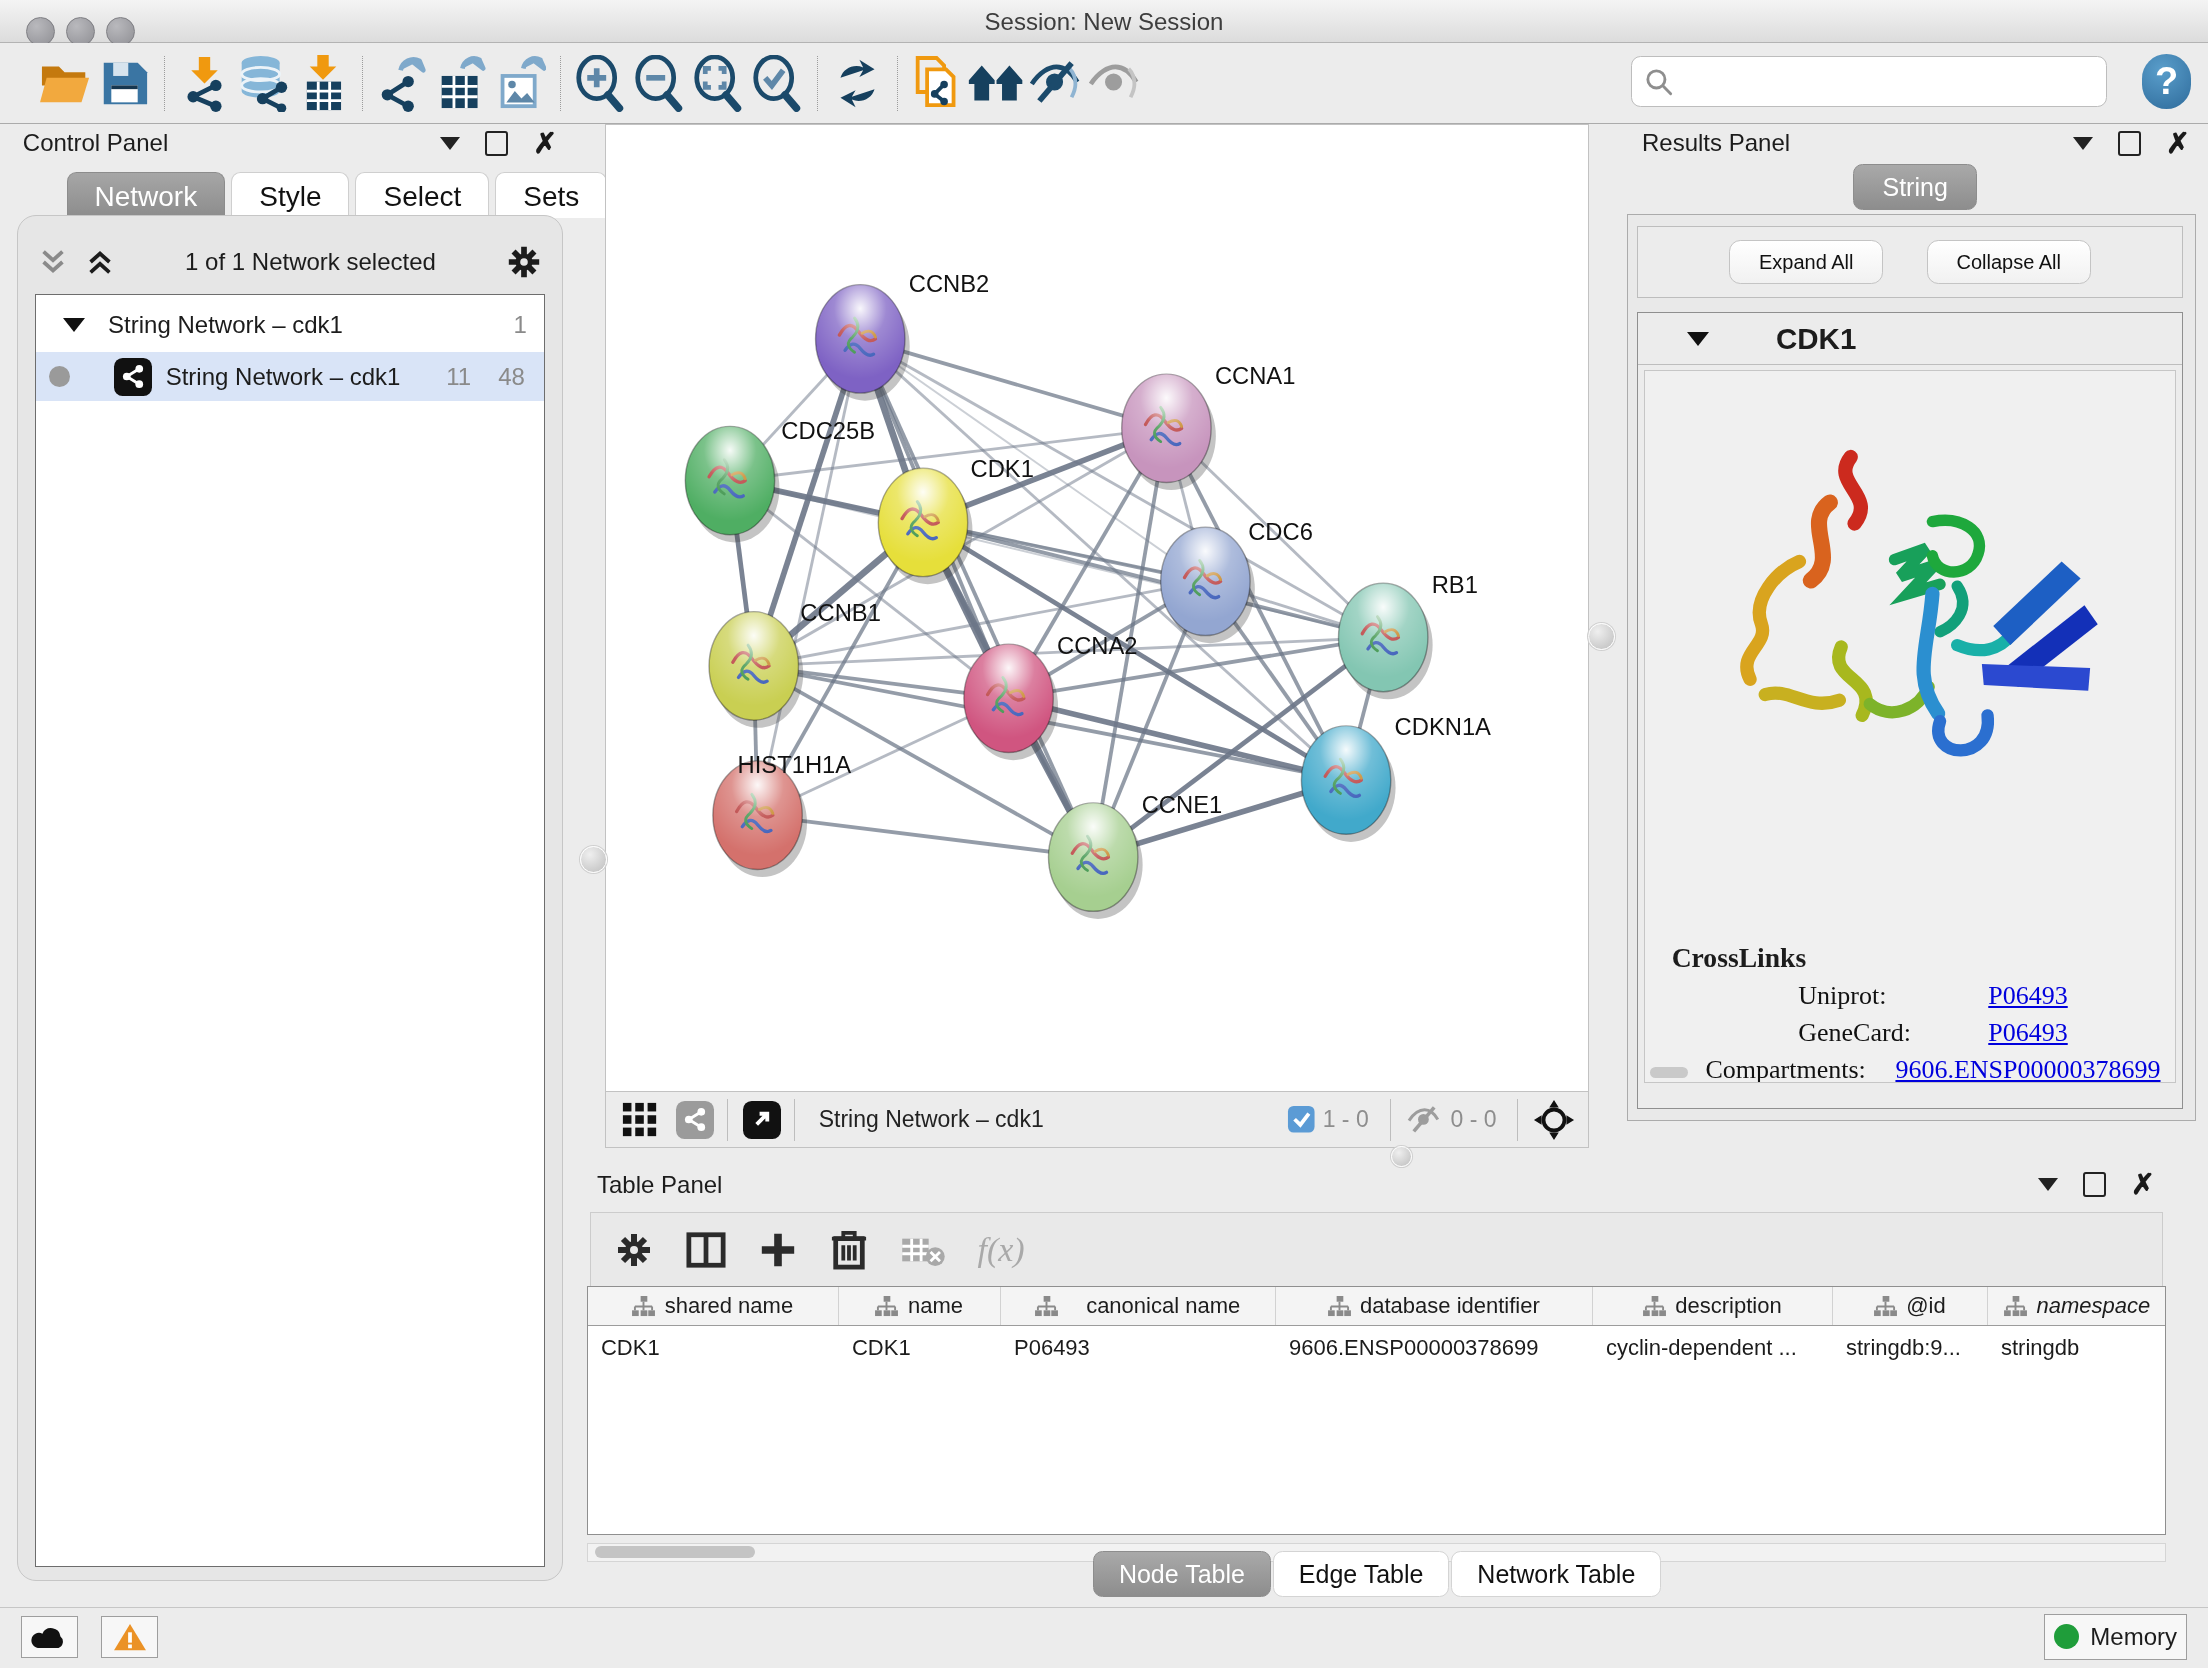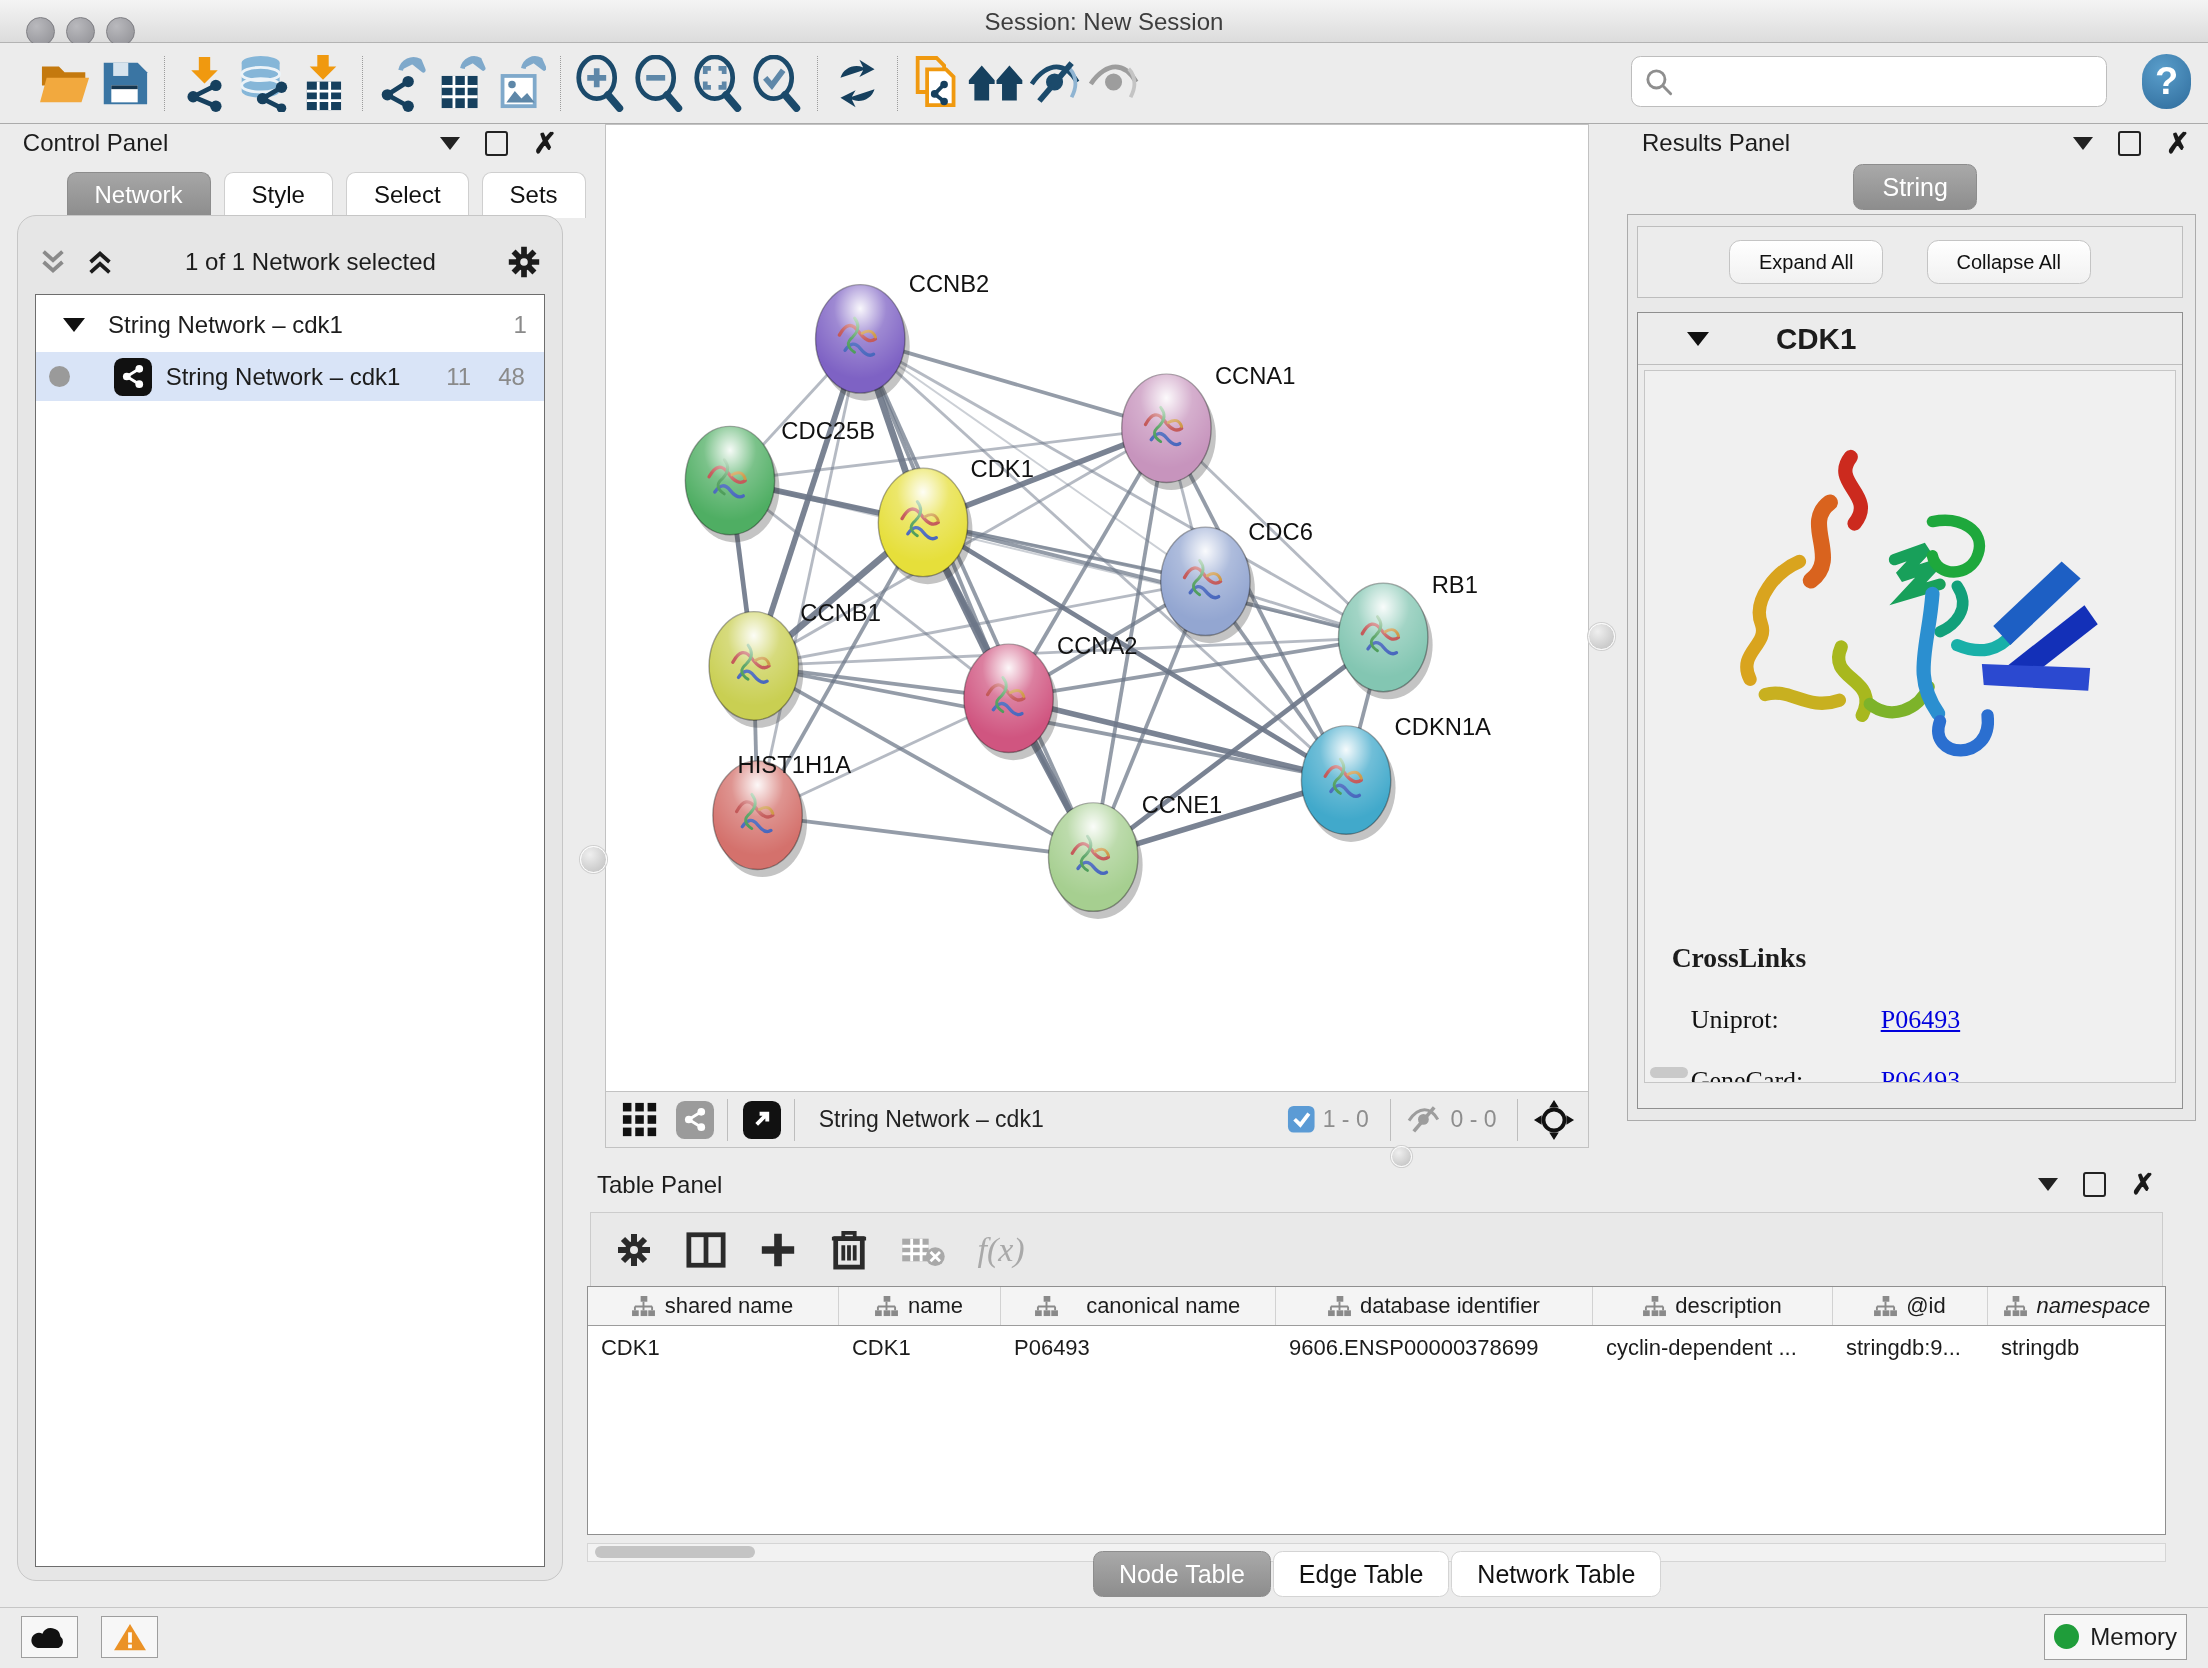--- a/index.html
+++ b/index.html
@@ -28,22 +28,22 @@
   
   .phead-title{font-size:24px;color:#1c1c1c;}
   .phead-icons{display:flex;align-items:center;gap:25px;}
   .ic-float{width:0;height:0;border-left:10.5px solid transparent;border-right:10.5px solid transparent;border-top:13.3px solid #222;}
   .ic-dock{width:19px;height:21px;border:2.9px solid #222;border-radius:2.9px;}
   .ic-close{font-size:28.5px;font-weight:bold;color:#1a1a1a;line-height:19px;}
   
   .control-panel{position:absolute;left:9.5px;top:126px;width:561px;height:1459px;background:#ececec;}
   .cp-head{position:absolute;left:13.3px;right:13.3px;top:0;height:34px;display:flex;justify-content:space-between;align-items:center;}
   .tabs-row{position:absolute;left:57px;top:46px;height:46px;display:flex;}
-  .tab{padding:7.6px 27px;font-size:24px;background:#fff;border:1px solid #cfcfcf;border-bottom:none;
-    border-radius:9.5px 9.5px 0 0;margin-right:13px;color:#111;}
+  .tab{padding:7.6px 27px;font-size:28px;background:#fff;border:1px solid #cfcfcf;border-bottom:none;
+    border-radius:9.5px 9.5px 0 0;margin-right:6px;color:#111;}
   .tab.sel{background:linear-gradient(#a6a6a6,#8c8c8c);color:#fff;border-color:#8c8c8c;}
   .cp-body{position:absolute;left:7.6px;right:7.6px;top:89px;bottom:3.8px;background:#e6e6e6;
     border:1px solid #c6c6c6;border-radius:19px;}
   .cp-toolrow{position:absolute;left:19px;right:19px;top:27px;height:38px;display:flex;align-items:center;}
   .cp-status{flex:1;text-align:center;font-size:24px;color:#1c1c1c;}
   .cp-list{position:absolute;left:17px;right:17px;top:78px;bottom:13.3px;background:#fff;border:1.9px solid #6d6d6d;}
   .net-row{position:absolute;left:0;right:0;height:49px;display:flex;align-items:center;font-size:24px;}
   .net-row .cnt{color:#8a8a8a;}
   .row-sel{background:#d9e4f7;}
   .tri-down{width:0;height:0;border-left:11.4px solid transparent;border-right:11.4px solid transparent;border-top:14.3px solid #111;}
@@ -66,21 +66,21 @@
     display:flex;align-items:center;justify-content:center;gap:44px;box-sizing:border-box;}
   .rp-btn{padding:9.5px 28.5px;font-size:20px;background:linear-gradient(#ffffff,#f1f1f1);
     border:1px solid #c4c4c4;border-radius:11.4px;color:#111;}
   .rp-main{position:absolute;left:9.5px;top:97px;width:546px;height:797px;border:1.9px solid #8f8f8f;background:#ececec;box-sizing:border-box;}
   .rp-entry-head{height:51px;display:flex;align-items:center;border-bottom:1px solid #bdbdbd;}
   .rp-gene{font-size:29.5px;font-weight:bold;margin-left:67px;}
   .rp-section{position:absolute;left:5.7px;right:5.7px;top:57px;bottom:25px;background:#f0f0f0;border:1px solid #c6c6c6;overflow:hidden;}
   .rp-desc{font-size:26px;margin:15px 0 0 17px;color:#111;}
   .crosslinks{font-family:"Liberation Serif",serif;position:absolute;left:0;right:0;top:571px;}
   .cl-title{font-size:27.6px;font-weight:bold;margin-left:27px;}
-  .cl-row{display:flex;margin:31px 0 0 46px;font-size:26px;}
+  .cl-row{display:flex;margin:7px 0 0 46px;font-size:26px;justify-content:center;}
   .cl-label{width:190px;color:#111;}
   .cl-value{color:#0000dd;text-decoration:underline;}
   .rp-scroll{position:absolute;left:5.7px;bottom:3.8px;width:38px;height:11.4px;background:#c9c9c9;border-radius:5.7px;}
   
   .tablepanel{position:absolute;left:580px;top:1166px;width:1592px;height:424px;background:#ececec;}
   .tp-head{position:absolute;left:17px;right:17px;top:1.9px;height:34px;display:flex;justify-content:space-between;align-items:center;}
   .tp-toolbar{position:absolute;left:9.5px;top:46px;right:9.5px;height:74px;background:#e9e9e9;
     border:1px solid #cccccc;border-bottom:none;display:flex;align-items:center;gap:32px;padding-left:23px;box-sizing:border-box;}
   .tp-table{position:absolute;left:6.7px;top:120px;width:1579px;height:249px;background:#fff;border:1.9px solid #8f8f8f;box-sizing:border-box;overflow:hidden;}
   .thead{display:flex;height:38px;background:#f4f4f4;border-bottom:1.9px solid #9c9c9c;}

